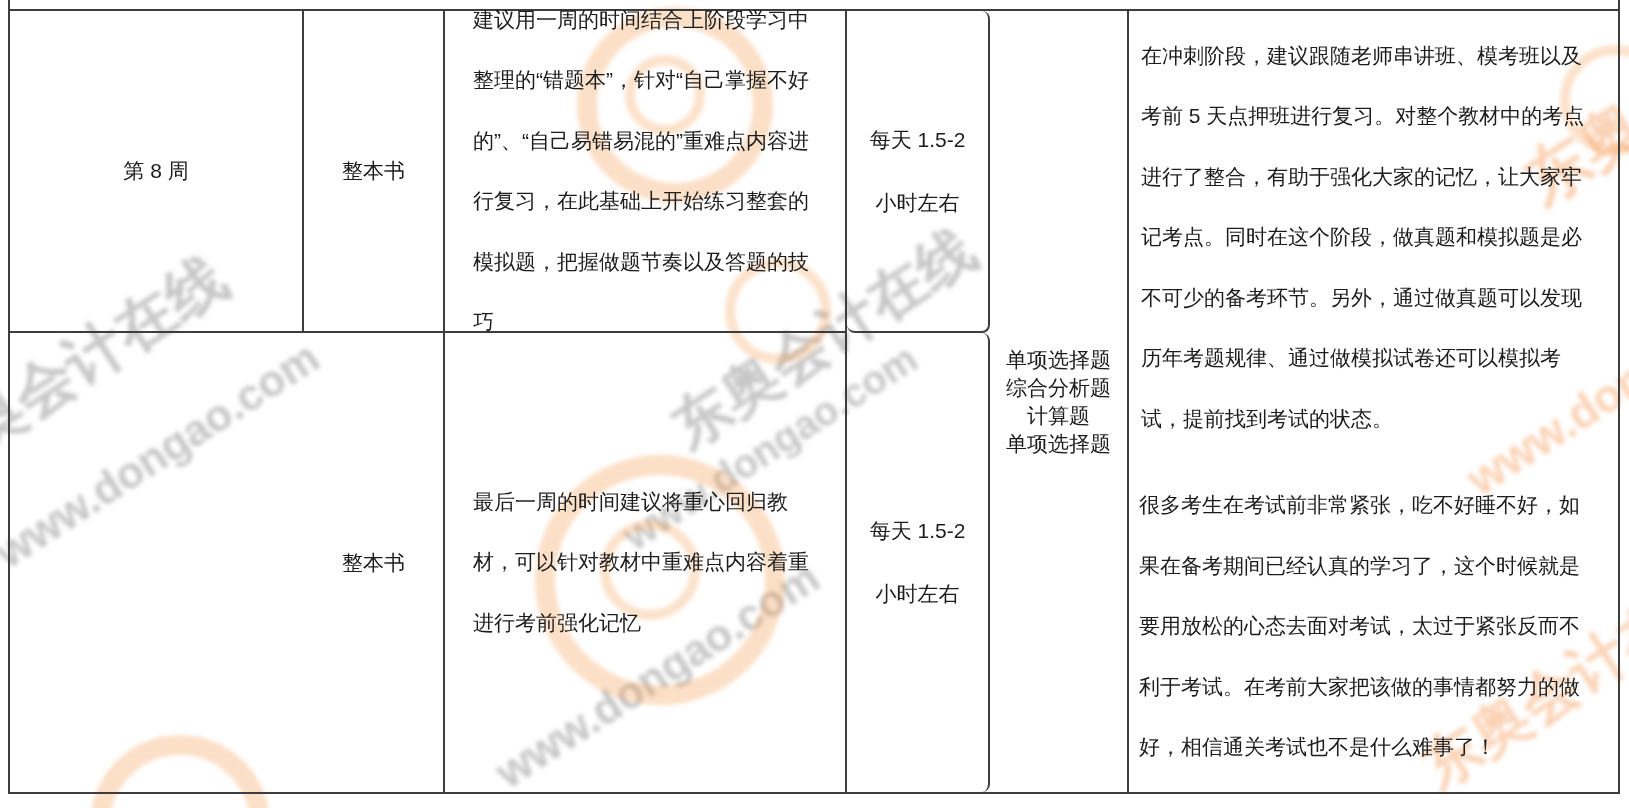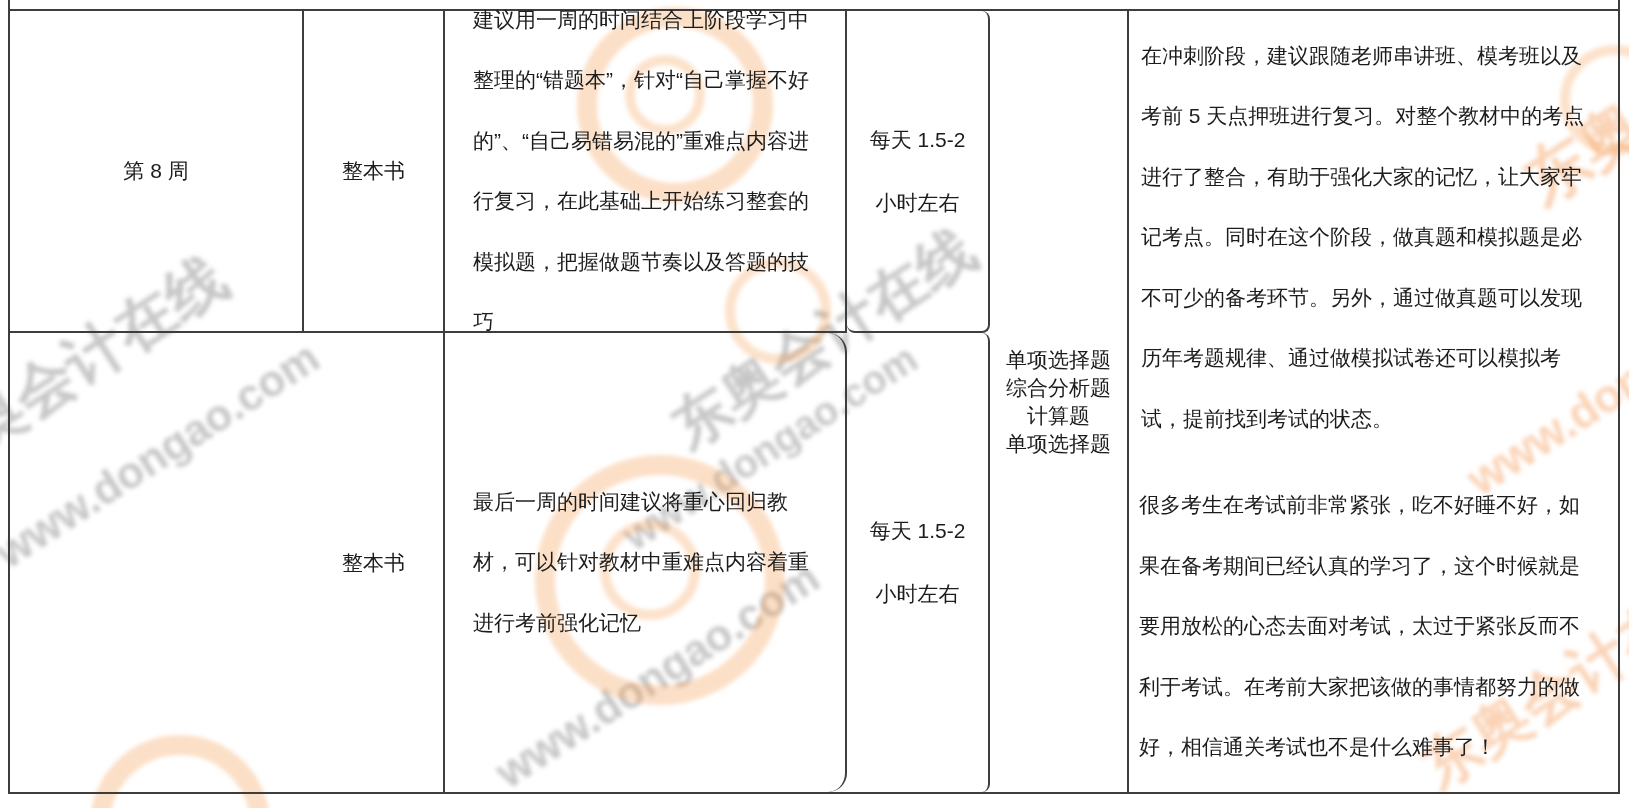--- a/index.html
+++ b/index.html
@@ -95,21 +95,21 @@
     </div>
 
     <div class="cell sprint-cell" style="grid-column:6;grid-row:2 / 4;">
       <p>在冲刺阶段，建议跟随老师串讲班、模考班以及考前 5 天点押班进行复习。对整个教材中的考点进行了整合，有助于强化大家的记忆，让大家牢记考点。同时在这个阶段，做真题和模拟题是必不可少的备考环节。另外，通过做真题可以发现历年考题规律、通过做模拟试卷还可以模拟考试，提前找到考试的状态。</p>
       <p>很多考生在考试前非常紧张，吃不好睡不好，如果在备考期间已经认真的学习了，这个时候就是要用放松的心态去面对考试，太过于紧张反而不利于考试。在考前大家把该做的事情都努力的做好，相信通关考试也不是什么难事了！</p>
     </div>
 
     <div class="cell b-r center-cell" style="grid-column:2;grid-row:3;">
       <span>整本书</span>
     </div>
-    <div class="cell b-r para-cell" style="grid-column:3;grid-row:3;border-radius:19px;">
+    <div class="cell b-r para-cell" style="grid-column:3;grid-row:3;">
       <p>最后一周的时间建议将重心回归教材，可以针对教材中重难点内容着重进行考前强化记忆</p>
     </div>
     <div class="cell b-r center-cell daily-cell" style="grid-column:4;grid-row:3;">
       <span>每天 1.5-2</span>
       <span>小时左右</span>
     </div>
 
   </div>
 </div>
 

